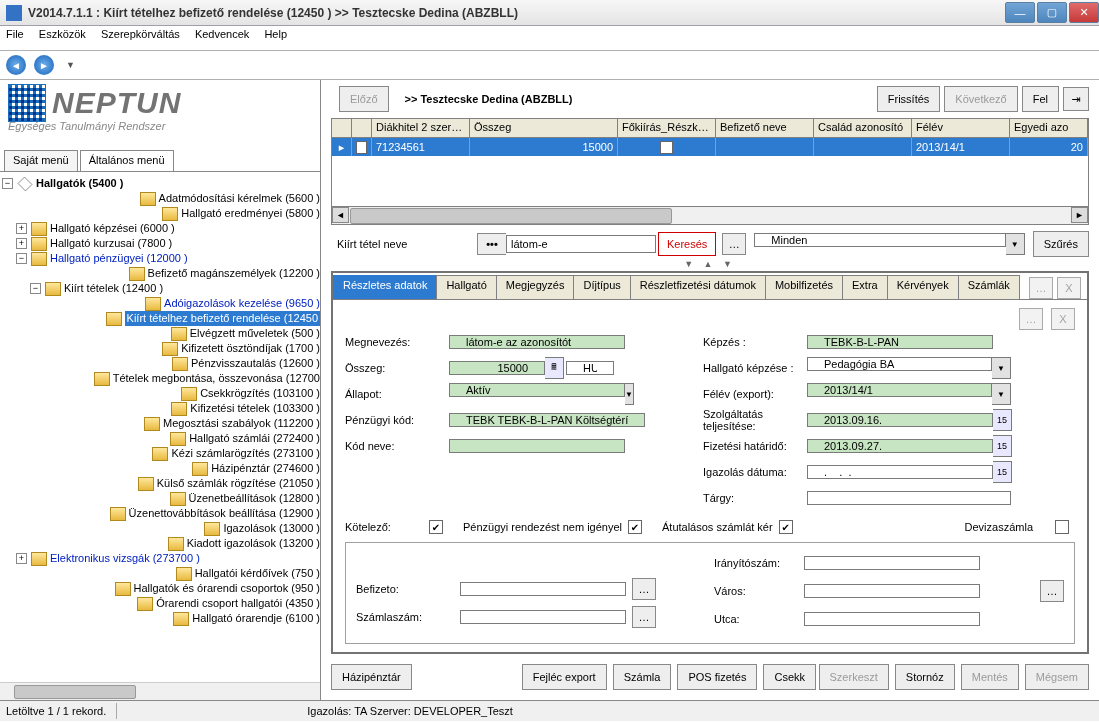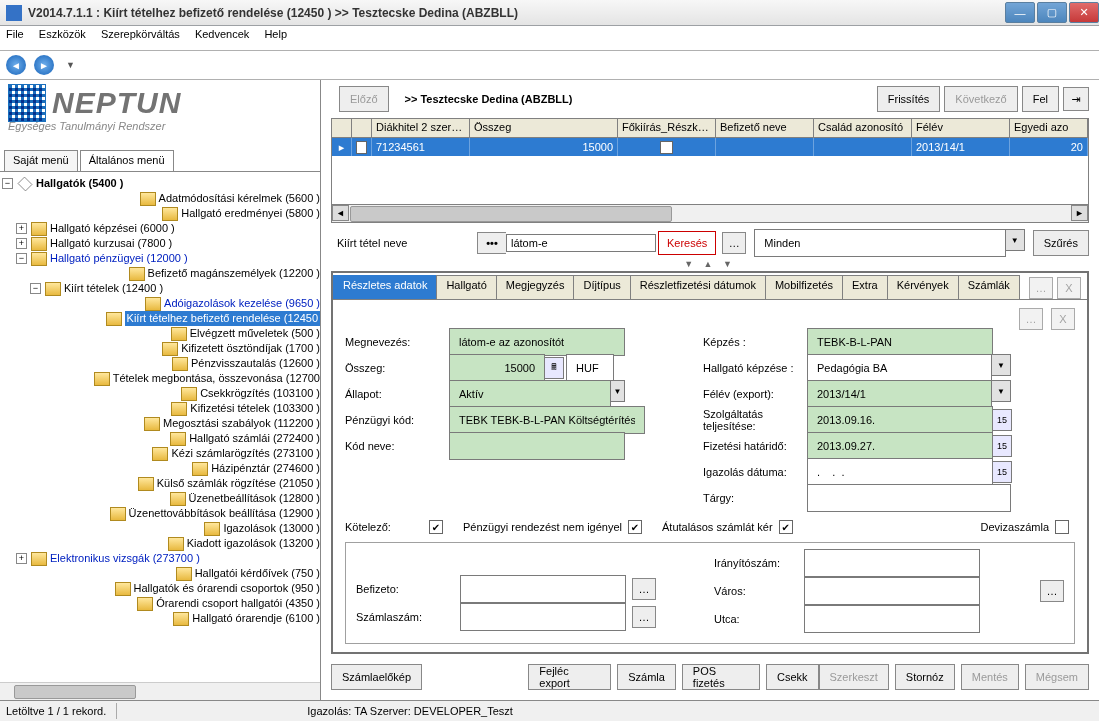--- a/index.html
+++ b/index.html
@@ -68,21 +68,21 @@
   .dt.active{background:#2d7bd1;color:#fff;border-color:#2d7bd1}
   .dt-xbtns{margin-left:auto;display:flex;padding:4px 6px 0 0}
   .xb{width:22px;height:20px;border:1px solid #aaa;background:#f2f2f2;color:#a4a4a4;margin-left:4px;display:flex;align-items:center;justify-content:center}
   .form-area{padding:8px 12px;display:flex;flex-direction:column;flex:1}
   .form2col{display:flex}
   .colL{width:340px}
   .colR{flex:1;margin-left:18px}
   .frow{display:flex;align-items:center;margin-bottom:6px;height:20px}
   .flbl{width:104px}
   .frlbl{width:104px}
-  .fval{border:1px solid #7a7a7a;height:28px;padding:1px 9px;font:inherit;box-sizing:border-box}
+  .fval{border:1px solid #7a7a7a;height:14px;padding:1px 16px;font:inherit;box-sizing:border-box}
   .green{background:#c7e4c3}
   .white{background:#fff}
   .combo{display:flex}
   .combo .fval{flex:1}
   .combo .dd{width:18px;height:20px;border:1px solid #7a7a7a;border-left:none;background:#e2e2e2;display:flex;align-items:center;justify-content:center;font-size:8px}
   .calic{width:18px;height:20px;border:1px solid #7a7a7a;border-left:none;background:#e8e8ff;display:flex;align-items:center;justify-content:center;font-size:9px}
   .chk-row{display:flex;align-items:center;margin-top:6px}
   .chk{width:12px;height:12px;border:1px solid #666;background:#fff;margin:0 6px 0 0;display:inline-flex;align-items:center;justify-content:center;font-size:10px}
   .subbox{border:1px solid #a0a0a0;padding:10px 10px 6px 10px;margin-top:8px;flex:1}
   .subbox .frow{margin-bottom:8px}
@@ -444,21 +444,21 @@
         </div>
 
         <div class="chk-row">
           <span style="width:84px">Kötelező:</span>
           <span class="chk">✔</span>
           <span style="margin:0 6px 0 14px">Pénzügyi rendezést nem igényel</span>
           <span class="chk">✔</span>
           <span style="margin:0 6px 0 14px">Átutalásos számlát kér</span>
           <span class="chk">✔</span>
           <span style="flex:1"></span>
-          <span style="margin-right:6px">Devizaszámla</span>
+          <span style="margin-right:22px">Devizaszámla</span>
           <span class="chk"></span>
         </div>
 
         <div class="subbox">
           <div style="display:flex">
             <div style="width:340px">
               <div class="frow" style="height:18px"></div>
               <div class="frow">
                   <span class="flbl">Befizeto:</span>
                   <input class="fval white" style="width: 166px;">
@@ -484,21 +484,21 @@
                   <span class="frlbl" style="width:90px">Utca:</span>
                   <input class="fval white" style="width: 176px;">
                 </div>
             </div>
           </div>
         </div>
       </div>
     </div>
 
     <div class="footer-btns">
-      <span class="btn">Számlaelőkép</span>
+      <span class="btn">Házipénztár</span>
       <span style="width:110px"></span>
       <span class="btn">Fejléc export</span>
       <span class="btn" style="margin-left:6px">Számla</span>
       <span class="btn" style="margin-left:6px">POS fizetés</span>
       <span class="btn" style="margin-left:6px">Csekk</span>
       <span class="spacer"></span>
       <span class="btn dis">Szerkeszt</span>
       <span class="btn" style="margin-left:6px">Stornóz</span>
       <span class="btn dis" style="margin-left:6px">Mentés</span>
       <span class="btn dis" style="margin-left:6px">Mégsem</span>

